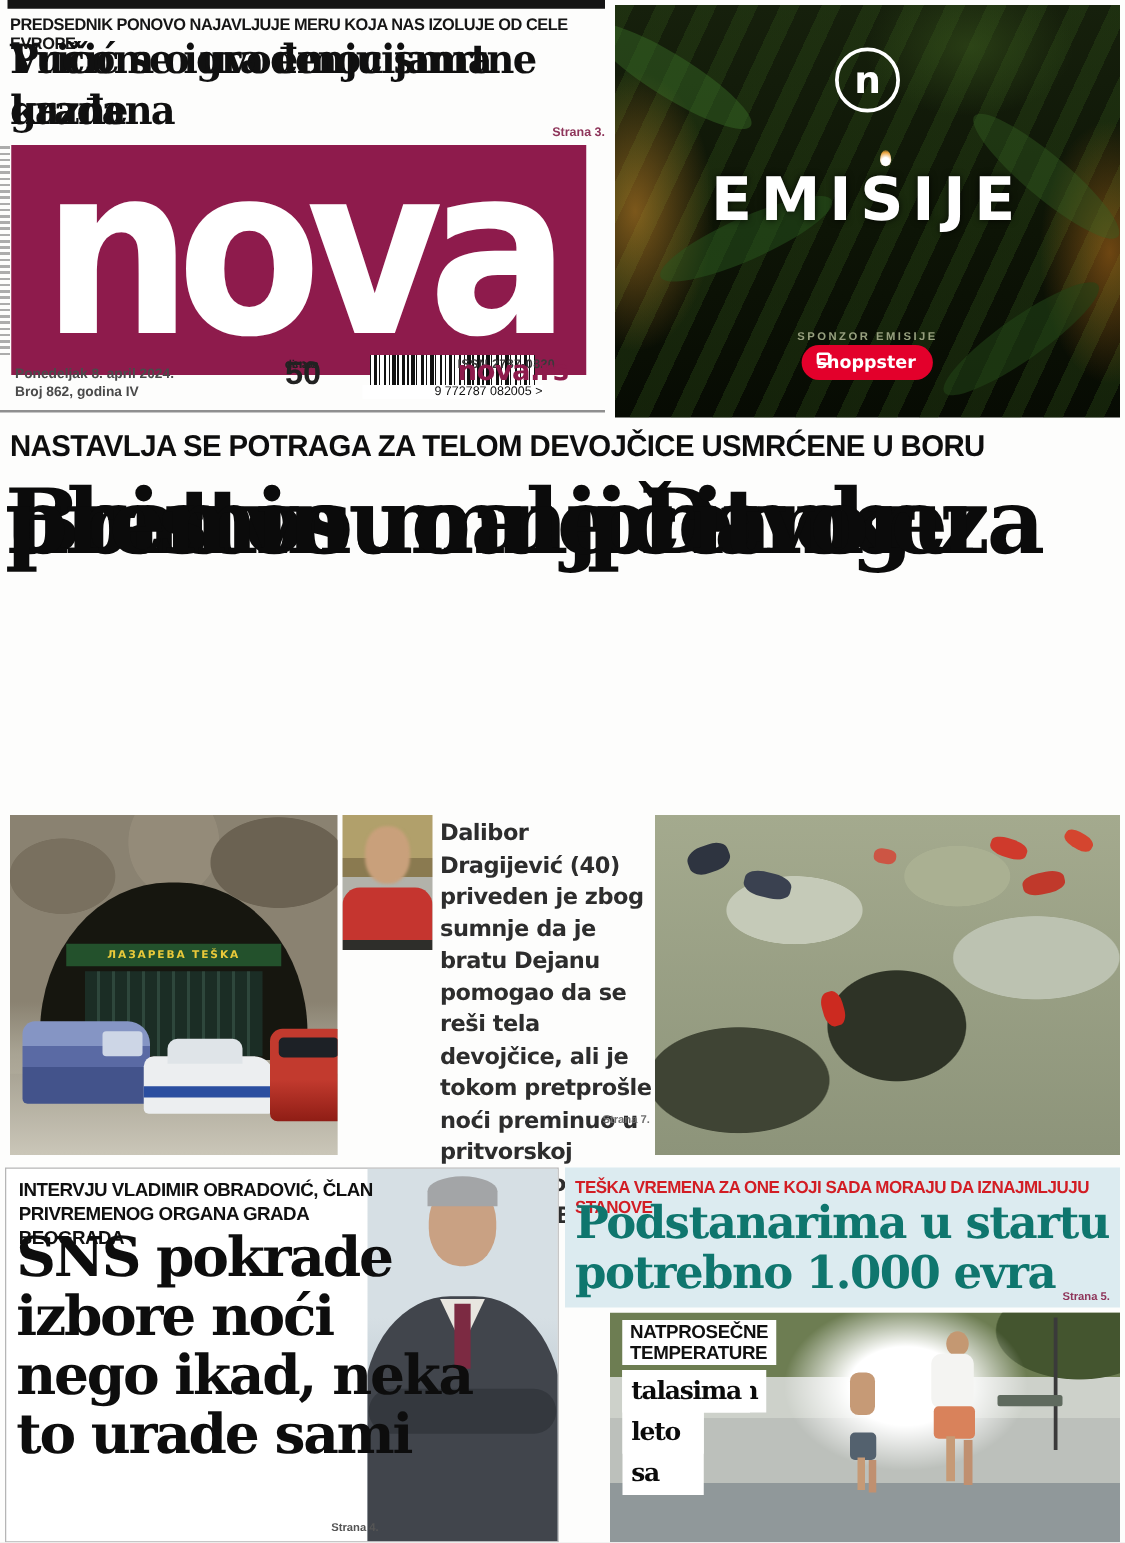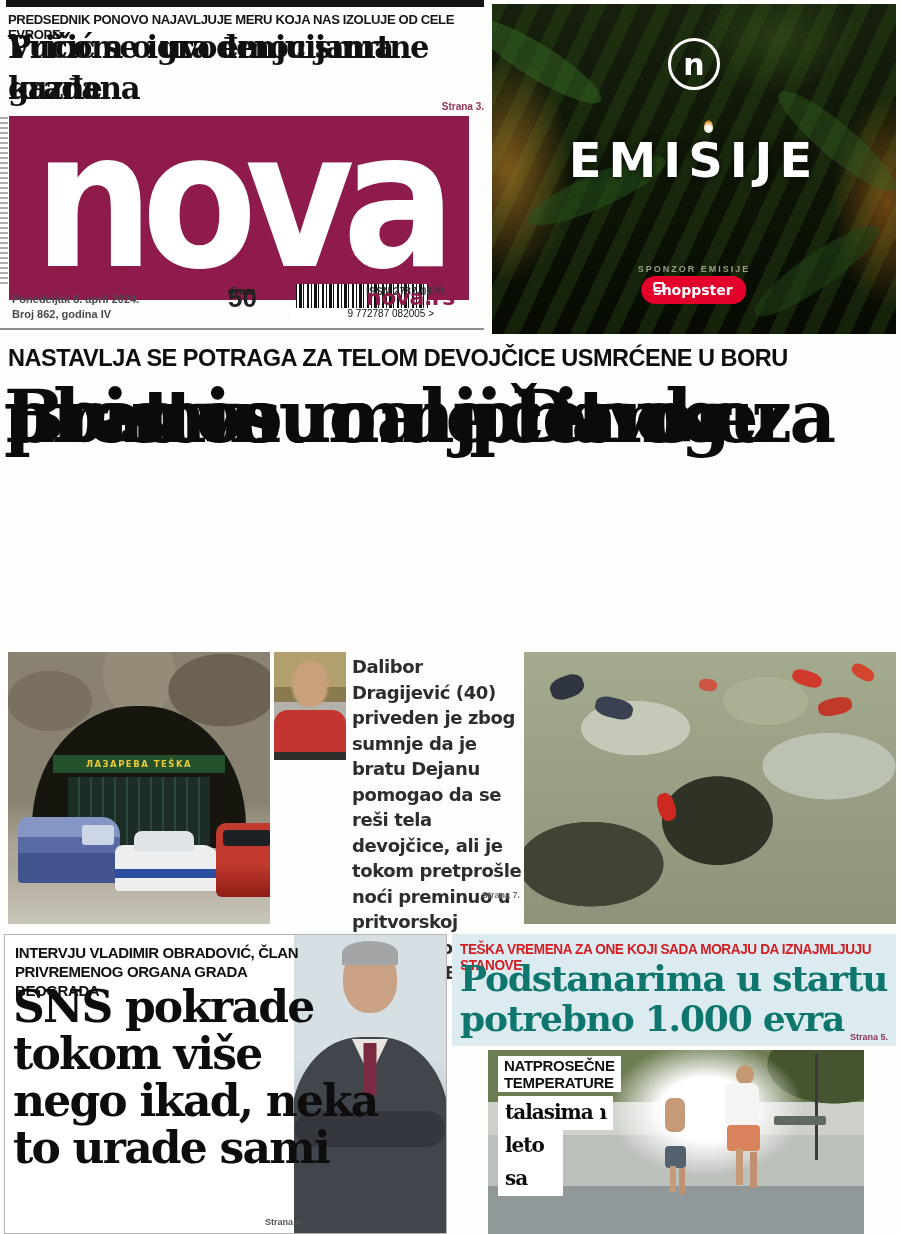--- a/index.html
+++ b/index.html
@@ -148,21 +148,21 @@
 
   
   .rent-card{left:452px;top:934px;width:444px;height:112px;background:#dcebf0;}
   .rent-kicker{left:8px;top:7px;width:434px;font-weight:800;font-size:14px;letter-spacing:-.4px;
                color:#d21d24;transform:scaleX(.97);transform-origin:left;}
   .rent-headline{left:8px;top:24px;width:434px;font-family:"DejaVu Serif",serif;font-weight:bold;
                  font-size:36px;line-height:40px;letter-spacing:-1.2px;color:#0f766e;}
   .rent-ref{left:8px;top:98px;width:428px;text-align:right;font-size:9px;font-weight:bold;color:#8e355a;}
 
   
-  .wx-card{left:488px;top:1050px;width:376px;height:184px;overflow:hidden;}
+  .wx-card{left:488px;top:1050px;width:408px;height:184px;overflow:hidden;}
   .wx-photo{left:0;top:0;width:100%;height:100%;background:
      radial-gradient(130px 90px at 58% 32%,#ffffff 0 35%,rgba(255,255,255,0) 75%),
      radial-gradient(120px 70px at 92% 8%,#44552f 0 55%,rgba(0,0,0,0) 56%),
      linear-gradient(180deg,#6d7d52 0 28%,#cdd1ca 28% 46%,#bcc0bb 46% 74%,#90989a 74%);}
   .wx-lamp{left:87%;top:2%;width:3px;height:58%;background:#3a3a3a;}
   .wx-bench{left:76%;top:36%;width:52px;height:9px;background:#5f6a5e;border-radius:2px;}
   .boy-torso{left:47%;top:26%;width:20px;height:34px;background:#c69a76;border-radius:7px;}
   .boy-shorts{left:47%;top:52%;width:21px;height:22px;background:#53616e;border-radius:4px;}
   .boy-legs{left:48.5%;top:63%;width:6px;height:26px;background:#c69a76;box-shadow:9px 2px 0 #c09070;}
   .man-shirt{left:63%;top:18%;width:34px;height:44px;background:#f4f4f2;border-radius:8px;}
@@ -268,21 +268,21 @@
       <div class="iv-arm"></div>
       <div class="iv-head"></div>
       <div class="iv-hair"></div>
     </div>
     <div class="iv-kicker">
       <div style="position:static">INTERVJU VLADIMIR OBRADOVIĆ, ČLAN</div>
       <div style="position:static">PRIVREMENOG ORGANA GRADA BEOGRADA</div>
     </div>
     <div class="iv-headline">
       <div style="position:static">SNS pokrade</div>
-      <div style="position:static">tokom više</div>
+      <div style="position:static">izbore noći</div>
       <div style="position:static">nego ikad, neka</div>
       <div style="position:static">to urade sami</div>
     </div>
     <div class="iv-ref">Strana 4.</div>
   </div>
 
   <div class="rent-card">
     <div class="rent-kicker">TEŠKA VREMENA ZA ONE KOJI SADA MORAJU DA IZNAJMLJUJU STANOVE</div>
     <div class="rent-headline">
       <div style="position:static">Podstanarima u startu</div>

